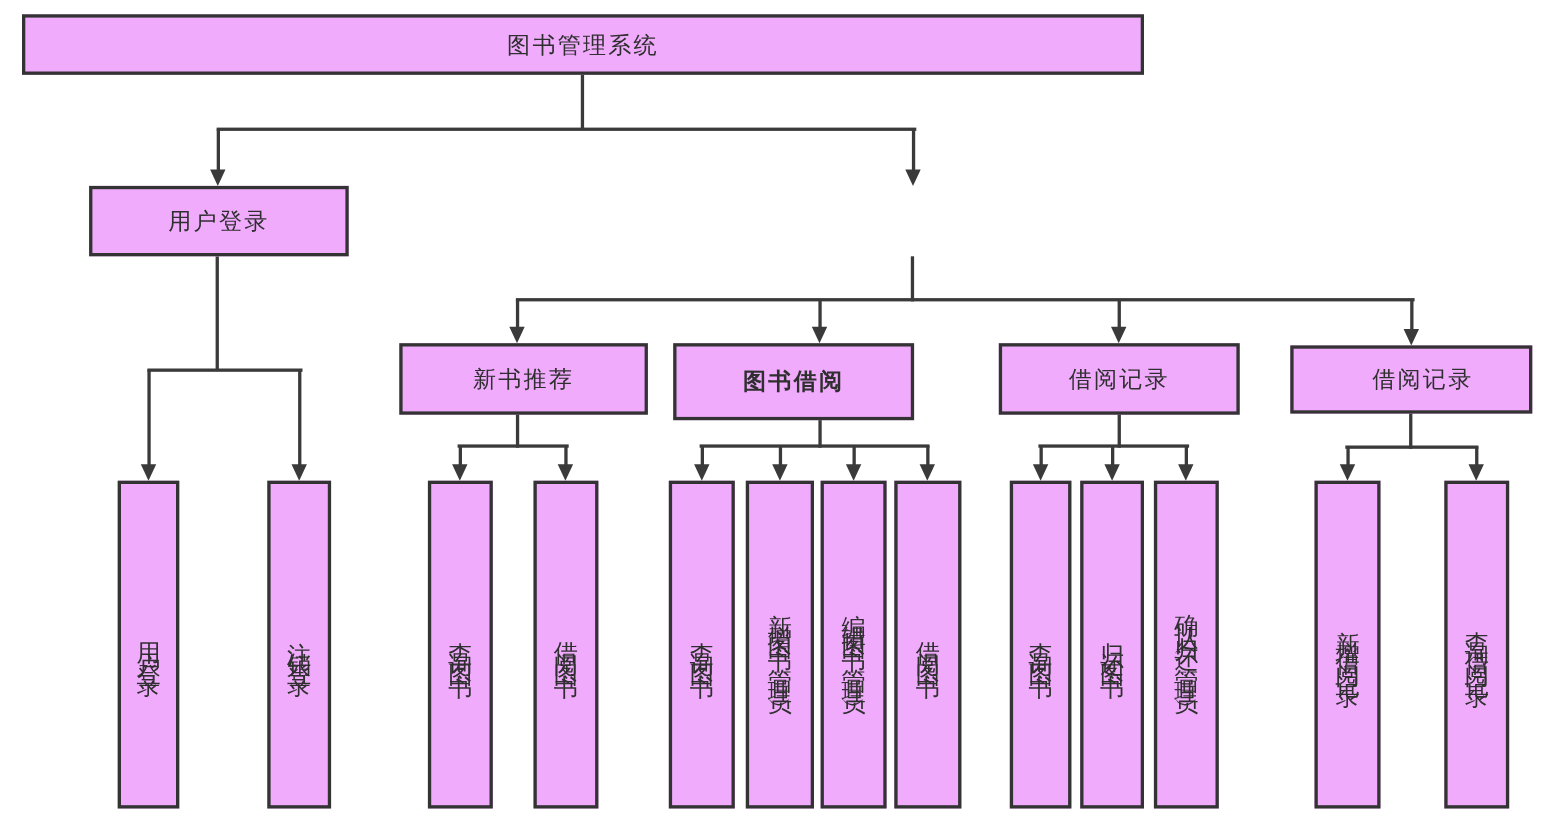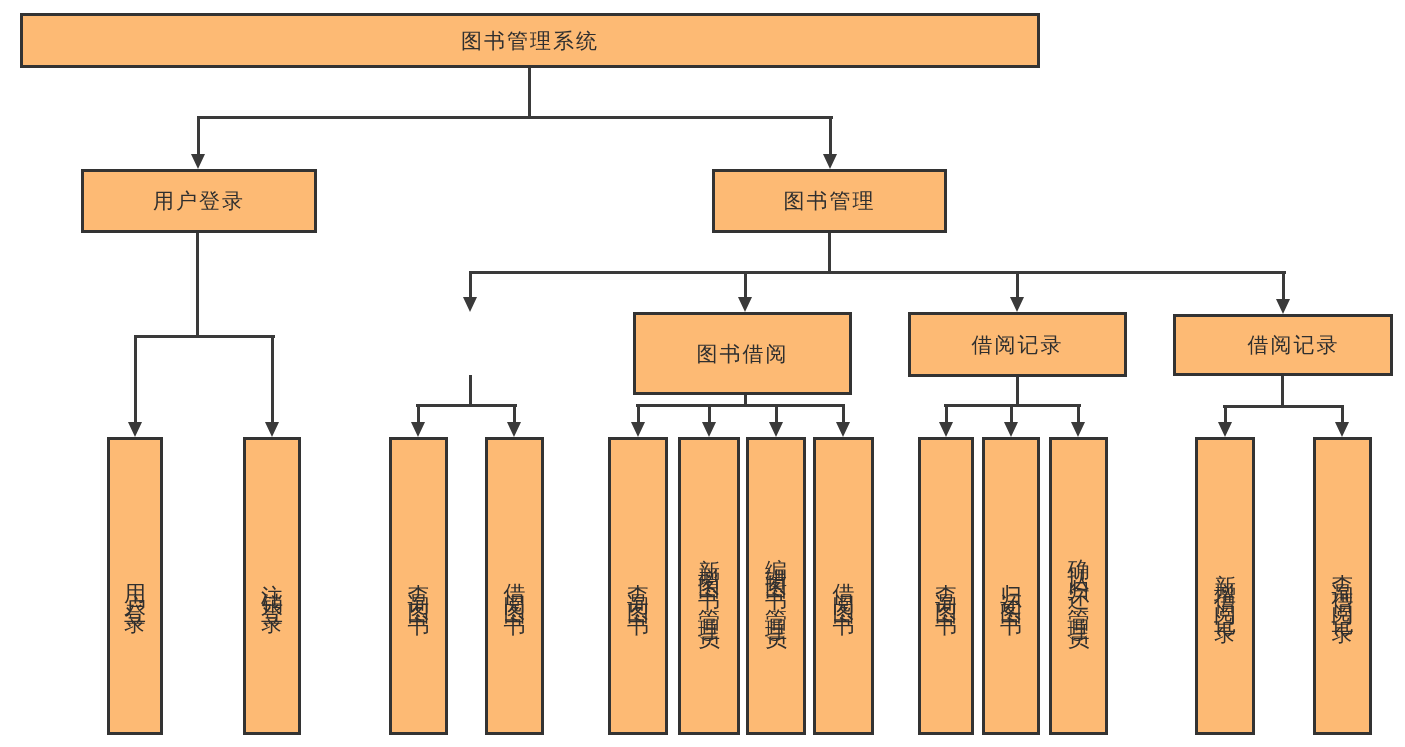--- a/index.html
+++ b/index.html
@@ -1,21 +1,21 @@
 <!DOCTYPE html>
 <html><head>
 <meta charset="utf-8">
 <style>
   html,body{margin:0;padding:0;background:#ffffff;}
   #canvas{
     position:relative;width:1405px;height:747px;background:#ffffff;overflow:hidden;
     font-family:"Liberation Sans","DejaVu Sans",sans-serif;color:#2f2f2f;
   }
   .box{
-    position:absolute;box-sizing:border-box;border:3px solid #333333;background:#fdba74;
+    position:absolute;box-sizing:border-box;border:3px solid #333333;background:#f0abfc;
     display:flex;align-items:center;justify-content:center;
   }
   .hbox{font-size:21px;letter-spacing:2px;white-space:nowrap;}
   .vbox{width:58px;top:437px;height:298px;}
   .vtext{
     writing-mode:vertical-rl;text-orientation:mixed;
     font-size:22px;letter-spacing:10px;line-height:1;white-space:nowrap;
   }
   .line{position:absolute;background:#3a3a3a;}
   .hline{height:3px;}
@@ -73,25 +73,25 @@
   <div class="arrow" style="left:1218px;top:406px;height:31px;"></div>
   <div class="arrow" style="left:1335px;top:406px;height:31px;"></div>
 
   <div class="box hbox" style="left:20px;top:13px;width:1020px;height:55px;">
     <span>图书管理系统</span>
   </div>
 
   <div class="box hbox" style="left:81px;top:169px;width:236px;height:64px;">
     <span>用户登录</span>
   </div>
-  <div class="box hbox" style="left:712px;top:169px;width:235px;height:64px;">
-    <span>图书管理</span>
+
+  <div class="box hbox" style="left:363px;top:312px;width:226px;height:65px;">
+    <span>新书推荐</span>
   </div>
-
-  <div class="box hbox" style="left:633px;top:312px;width:219px;height:83px;">
+  <div class="box hbox" style="left:612px;top:312px;width:219px;height:70px;font-weight:bold;">
     <span>图书借阅</span>
   </div>
   <div class="box hbox" style="left:908px;top:312px;width:219px;height:65px;">
     <span>借阅记录</span>
   </div>
   <div class="box hbox" style="left:1173px;top:314px;width:220px;height:62px;padding-left:21px;">
     <span>借阅记录</span>
   </div>
 
   <div class="box vbox" style="left:107px;width:56px;">

